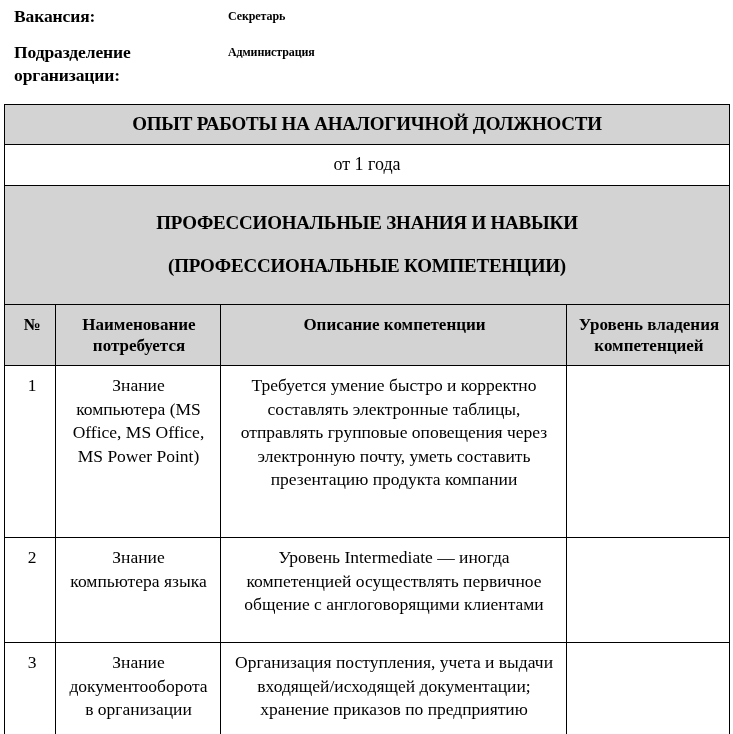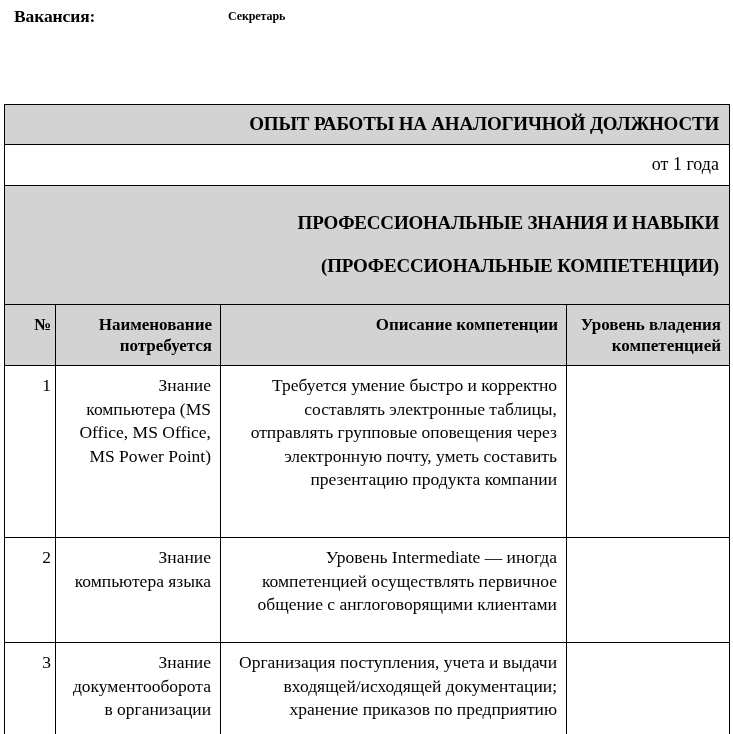--- a/index.html
+++ b/index.html
@@ -55,21 +55,21 @@
     left: 4px;
     top: 104px;
     width: 725px;
     border-collapse: collapse;
     table-layout: fixed;
   }
   .doc-table td, .doc-table th {
     border: 1.4px solid #000000;
     padding: 0;
     vertical-align: top;
-    text-align: right;
+    text-align: center;
   }
 
   .section-band {
     background: #d3d3d3;
     font-weight: bold;
     font-size: 19px;
     line-height: 24px;
     padding: 7px 10px 8px 10px !important;
     letter-spacing: -0.2px;
   }
@@ -114,20 +114,22 @@
 <body>
 
 <div class="page">
 
   <div class="meta">
     <div class="meta-row">
       <div class="meta-label">Вакансия:</div>
       <div class="meta-value">Секретарь</div>
     </div>
     <div class="meta-row">
+      <div class="meta-label">Подразделение организации:</div>
+      <div class="meta-value">Администрация</div>
     </div>
   </div>
 
   <table class="doc-table">
     <colgroup>
       <col style="width:51px">
       <col style="width:165px">
       <col style="width:346px">
       <col style="width:163px">
     </colgroup>

